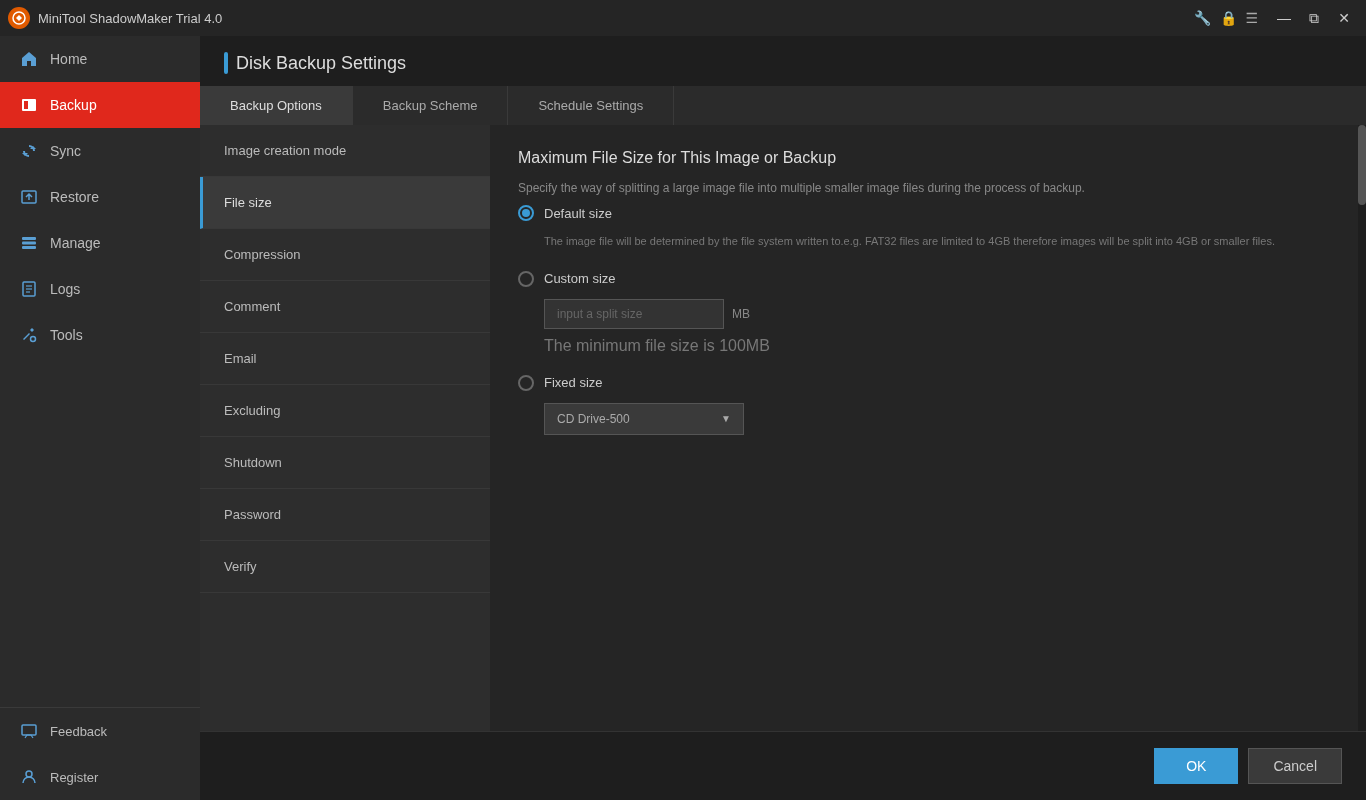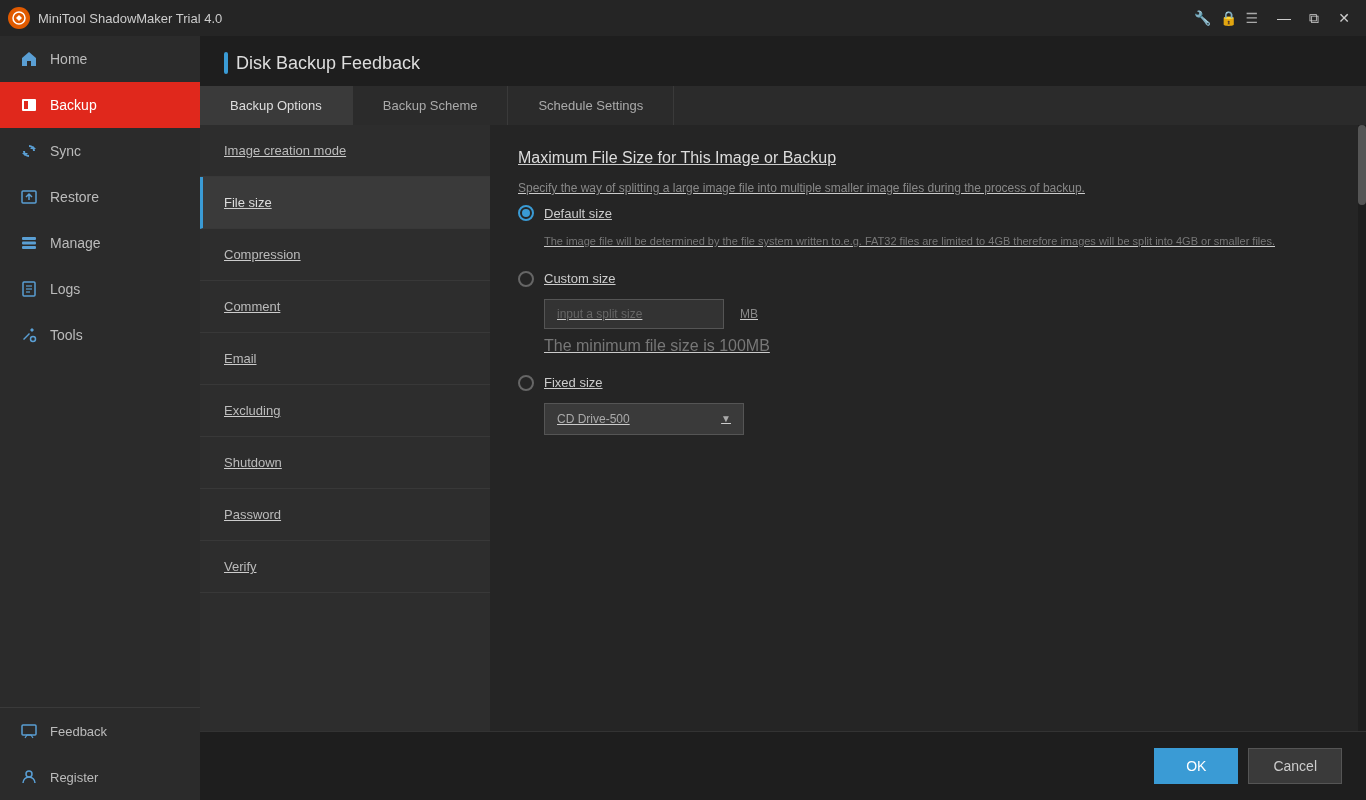--- a/index.html
+++ b/index.html
@@ -107,21 +107,20 @@
       font-size: 13px;
       border-right: 1px solid #3a3a3a;
     }
     .tab.active { background: #3a3a3a; color: #ddd; }
 
     
     #content-area {
       display: flex;
       flex: 1;
       overflow: hidden;
-      text-decoration: underline;
     }
 
     
     #options-panel {
       width: 290px;
       background: #2d2d2d;
       flex-shrink: 0;
       overflow-y: auto;
     }
     .option-item {
@@ -191,21 +190,21 @@
       font-size: 11px;
       margin-bottom: 20px;
       margin-left: 26px;
       line-height: 1.6;
     }
 
     
     .split-input-row {
       display: flex;
       align-items: center;
-      gap: 16px;
+      gap: 8px;
       margin-left: 26px;
       margin-bottom: 8px;
     }
     .split-input {
       background: #333;
       border: 1px solid #555;
       color: #999;
       padding: 7px 12px;
       font-size: 12px;
       width: 180px;
@@ -399,21 +398,21 @@
         </span>
         <span>Register</span>
       </div>
     </div>
   </div>
 
   <div id="main">
 
     <div id="page-header">
       <div class="header-accent"></div>
-      <h1>Disk Backup Feedback</h1>
+      <h1>Disk Backup Settings</h1>
     </div>
 
     <div id="tabs-row">
       <div class="tab active">Backup Options</div>
       <div class="tab">Backup Scheme</div>
       <div class="tab">Schedule Settings</div>
     </div>
 
     <div id="content-area">
 

